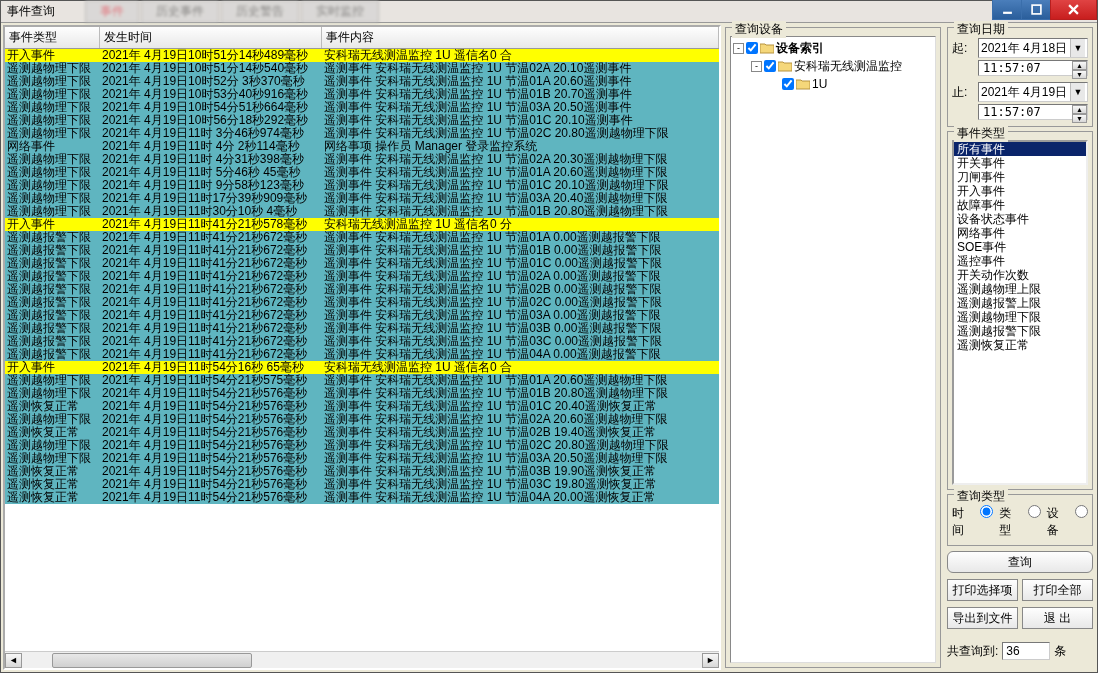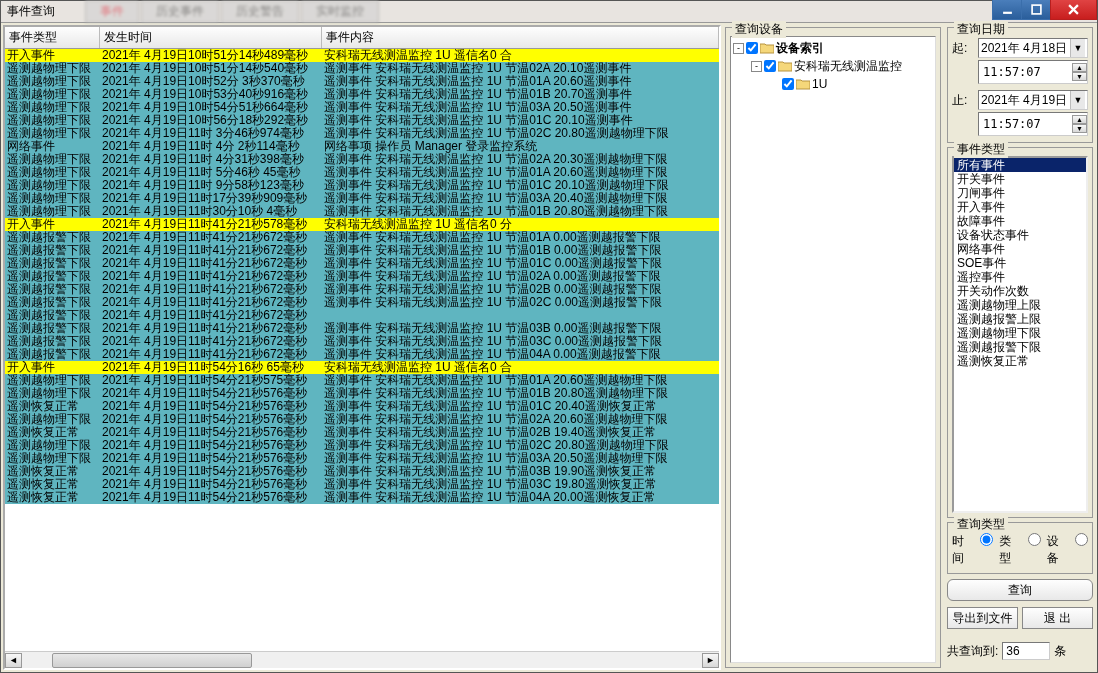--- a/index.html
+++ b/index.html
@@ -42,21 +42,21 @@
 .tree-node .chk { width: 12px; height: 12px; }
 .tree-node .folder { width: 14px; height: 12px; }
 .indent1 { padding-left: 18px; }
 .indent2 { padding-left: 36px; }
 
 .right { width: 150px; display: flex; flex-direction: column; margin: 2px; }
 .date-row { display: flex; align-items: center; margin: 2px 0; gap: 4px; }
 .date-row label { width: 22px; font-size: 12px; }
 .date-input { flex: 1; height: 20px; border: 1px inset #ccc; background: #fff; display: flex; align-items: center; padding: 0 2px; font-size: 12px; }
 .date-input .dd { width: 15px; background: #e8e8e8; border-left: 1px solid #bbb; text-align: center; font-size: 9px; height: 100%; display: flex; align-items: center; justify-content: center; margin-left: auto; }
-.time-input { flex: 1; height: 24px; border: 1px inset #ccc; background: #fff; display: flex; align-items: center; }
+.time-input { flex: 1; height: 16px; border: 1px inset #ccc; background: #fff; display: flex; }
 .time-input .val { flex: 1; padding: 0 4px; font-family: monospace; font-size: 12px; }
 .time-input .spin { width: 15px; display: flex; flex-direction: column; }
 .time-input .spin div { height: 9px; background: linear-gradient(#f8f8f8,#d8d8d8); border: 1px solid #999; font-size: 7px; text-align: center; line-height: 7px; }
 
 .listbox { flex: 1; background: #fff; border: 2px inset #eee; overflow: auto; font-size: 12px; }
 .listbox .item { padding: 0 3px; line-height: 14px; }
 .listbox .item.sel { background: #0a246a; color: #fff; }
 
 .radio-row { display: flex; align-items: flex-start; gap: 6px; font-size: 12px; margin: 2px 0; }
 .radio-row input { margin: 0; }
@@ -205,20 +205,21 @@
             <div class="c col-content">遥测事件 安科瑞无线测温监控 1U 节温02B 0.00遥测越报警下限</div>
           </div>
           <div class="grid-row teal">
             <div class="c col-type">遥测越报警下限</div>
             <div class="c col-time">2021年 4月19日11时41分21秒672毫秒</div>
             <div class="c col-content">遥测事件 安科瑞无线测温监控 1U 节温02C 0.00遥测越报警下限</div>
           </div>
           <div class="grid-row teal">
             <div class="c col-type">遥测越报警下限</div>
             <div class="c col-time">2021年 4月19日11时41分21秒672毫秒</div>
+            <div class="c col-content">遥测事件 安科瑞无线测温监控 1U 节温03A 0.00遥测越报警下限</div>
           </div>
           <div class="grid-row teal">
             <div class="c col-type">遥测越报警下限</div>
             <div class="c col-time">2021年 4月19日11时41分21秒672毫秒</div>
             <div class="c col-content">遥测事件 安科瑞无线测温监控 1U 节温03B 0.00遥测越报警下限</div>
           </div>
           <div class="grid-row teal">
             <div class="c col-type">遥测越报警下限</div>
             <div class="c col-time">2021年 4月19日11时41分21秒672毫秒</div>
             <div class="c col-content">遥测事件 安科瑞无线测温监控 1U 节温03C 0.00遥测越报警下限</div>
@@ -394,20 +395,24 @@
           <input type="radio" name="qt" style="">
           <span>设备</span>
           <input type="radio" name="qt" style="">
         </div>
       </div>
 
       <div class="btn-row">
           <div class="btn wide">查询</div>
         </div>
       <div class="btn-row">
+        <div class="btn">打印选择项</div>
+        <div class="btn">打印全部</div>
+      </div>
+      <div class="btn-row">
         <div class="btn">导出到文件</div>
         <div class="btn">退 出</div>
       </div>
 
       <div class="count-row">
         <span>共查询到:</span>
         <span class="box">36</span>
         <span>条</span>
       </div>
 

